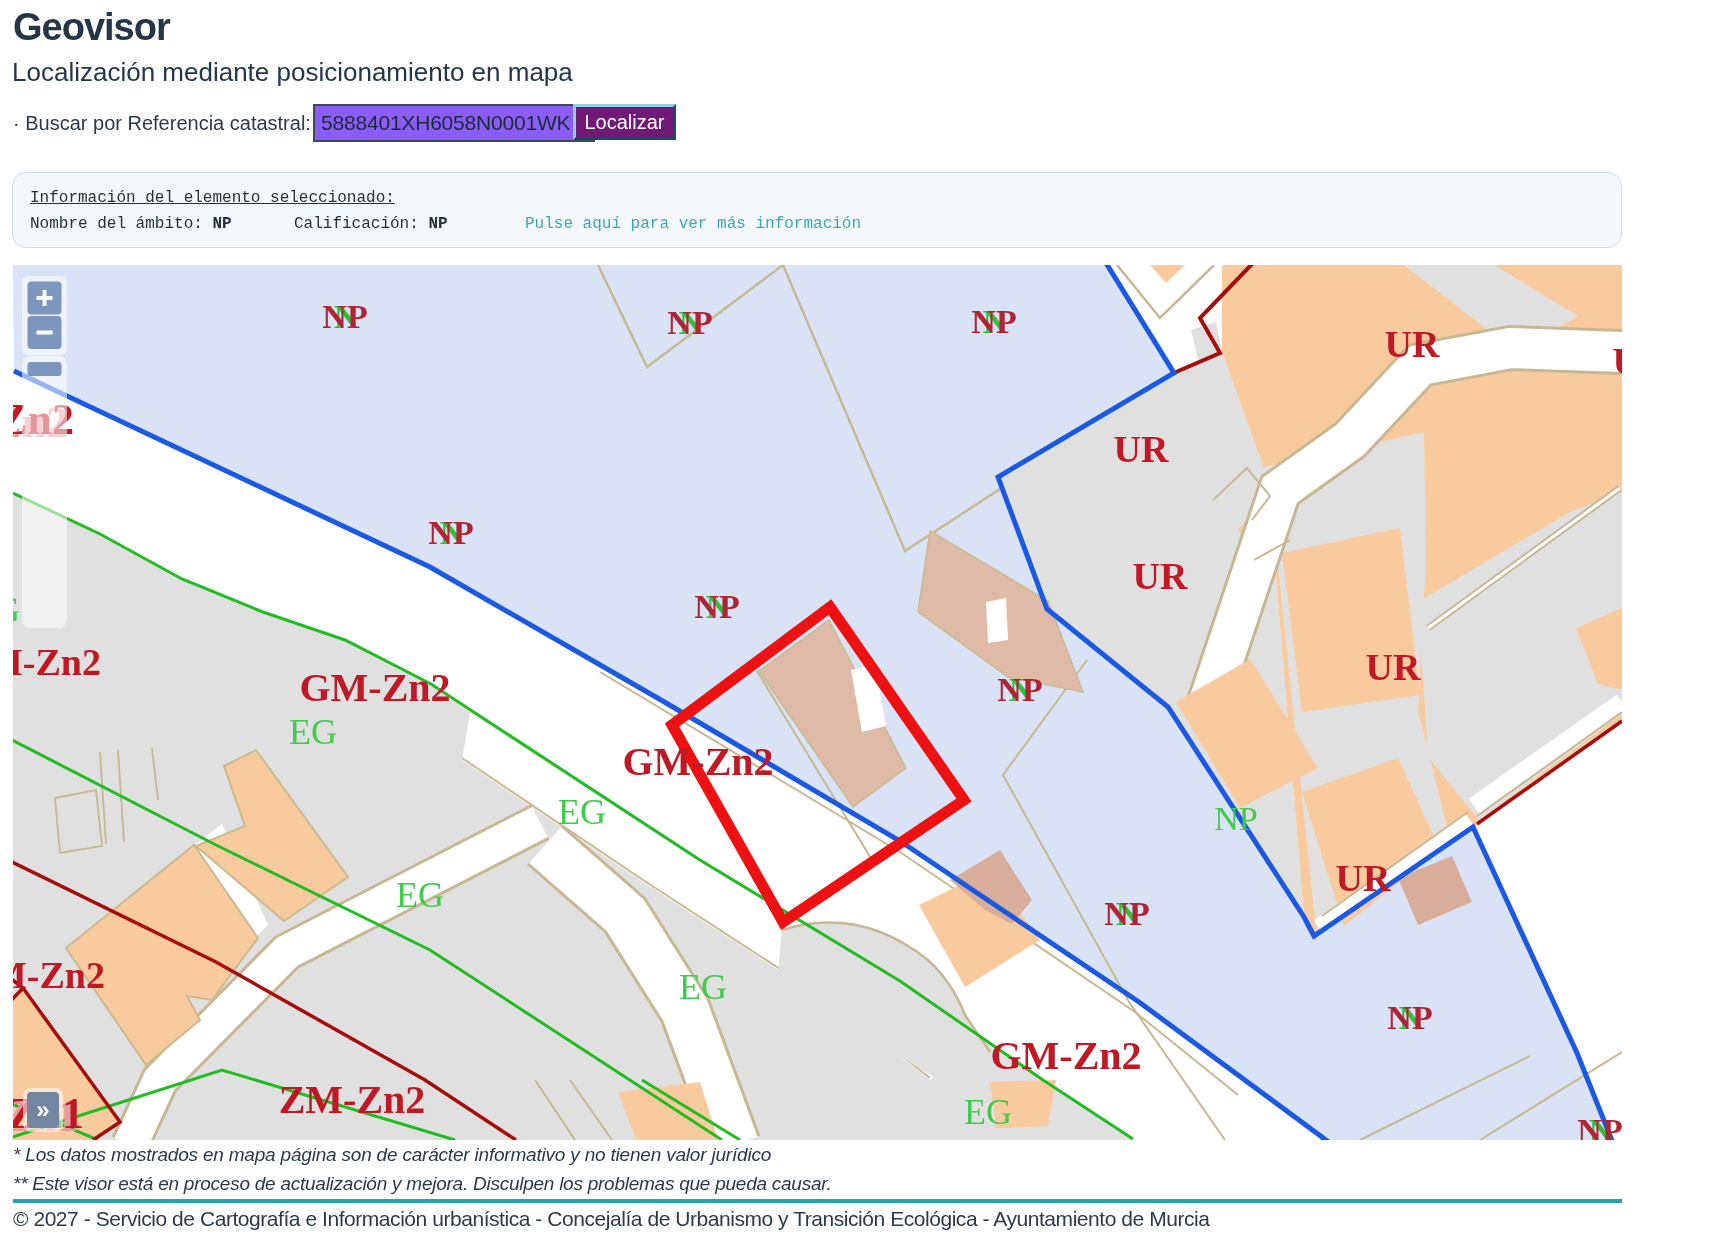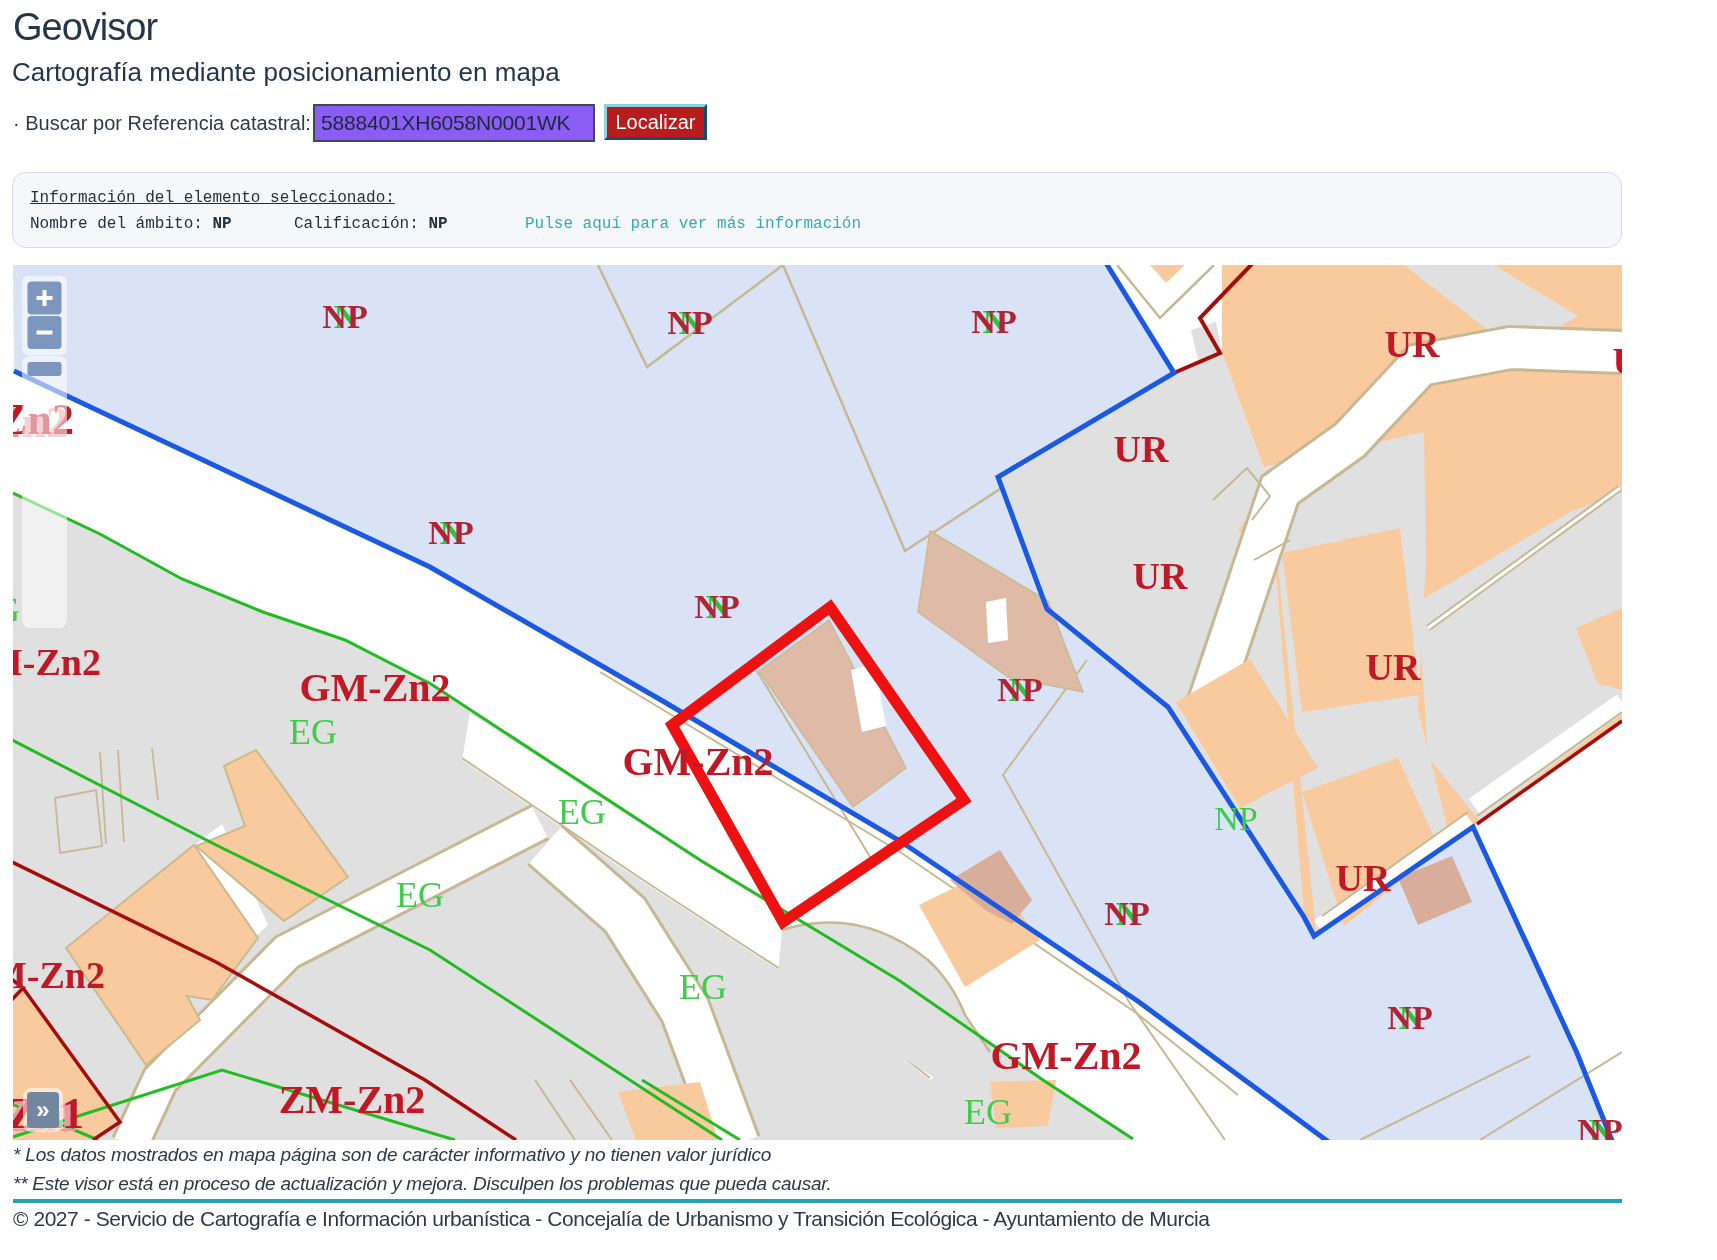--- a/index.html
+++ b/index.html
@@ -2,29 +2,29 @@
 <html><head>
 <meta charset="utf-8">
 <style>
   html,body{margin:0;padding:0;background:#ffffff;width:1717px;height:1260px;overflow:hidden;}
   body{font-family:"Liberation Sans", sans-serif;color:#2c3a47;position:relative;}
   .abs{position:absolute;}
 </style>
 </head>
 <body>
 
-<div class="abs" style="left:13px;top:6px;font-size:38px;letter-spacing:-1px;color:#253649;">Geovisor</div>
-
-<div class="abs" style="left:12px;top:57px;font-size:26px;color:#253649;">Cartografía mediante posicionamiento en mapa</div>
+<div class="abs" style="left:13px;top:6px;font-size:38px;letter-spacing:-1px;color:#253649;font-weight:bold;">Geovisor</div>
+
+<div class="abs" style="left:12px;top:57px;font-size:26px;color:#253649;">Localización mediante posicionamiento en mapa</div>
 
 <div class="abs" style="left:13px;top:112px;font-size:20px;color:#2c3a47;">· Buscar por Referencia catastral:</div>
 
 <div class="abs" style="left:313px;top:104px;width:272px;height:34px;background:#8b5cf6;border:2px solid #3b4a55;font-size:21px;color:#1b2a38;line-height:34px;padding-left:6px;letter-spacing:-0.2px;">5888401XH6058N0001WK</div>
 
-<div class="abs" style="left:604px;top:104px;width:103px;height:36px;background:#b91c1c;border-top:3px solid #8fd0e2;border-left:3px solid #8fd0e2;border-right:3px solid #10506e;border-bottom:3px solid #10506e;box-sizing:border-box;color:#ffffff;font-size:20px;text-align:center;line-height:31px;">Localizar</div>
+<div class="abs" style="left:573px;top:104px;width:103px;height:36px;background:#701a75;border-top:3px solid #8fd0e2;border-left:3px solid #8fd0e2;border-right:3px solid #10506e;border-bottom:3px solid #10506e;box-sizing:border-box;color:#ffffff;font-size:20px;text-align:center;line-height:31px;">Localizar</div>
 
 <div class="abs" style="left:12px;top:172px;width:1608px;height:74px;background:#f4f8fb;border:1px solid #cfdce6;border-radius:14px;font-family:'Liberation Mono',monospace;font-size:16px;color:#26303a;">
 
   <div class="abs" style="left:17px;top:16px;text-decoration:underline;">Información del elemento seleccionado:</div>
 
   <div class="abs" style="left:17px;top:42px;">Nombre del ámbito: <b>NP</b></div>
   <div class="abs" style="left:281px;top:42px;">Calificación: <b>NP</b></div>
 
   <div class="abs" style="left:496px;top:42px;color:#3ba7b5;margin-left:16px;">Pulse aquí para ver más información</div>
 </div>

